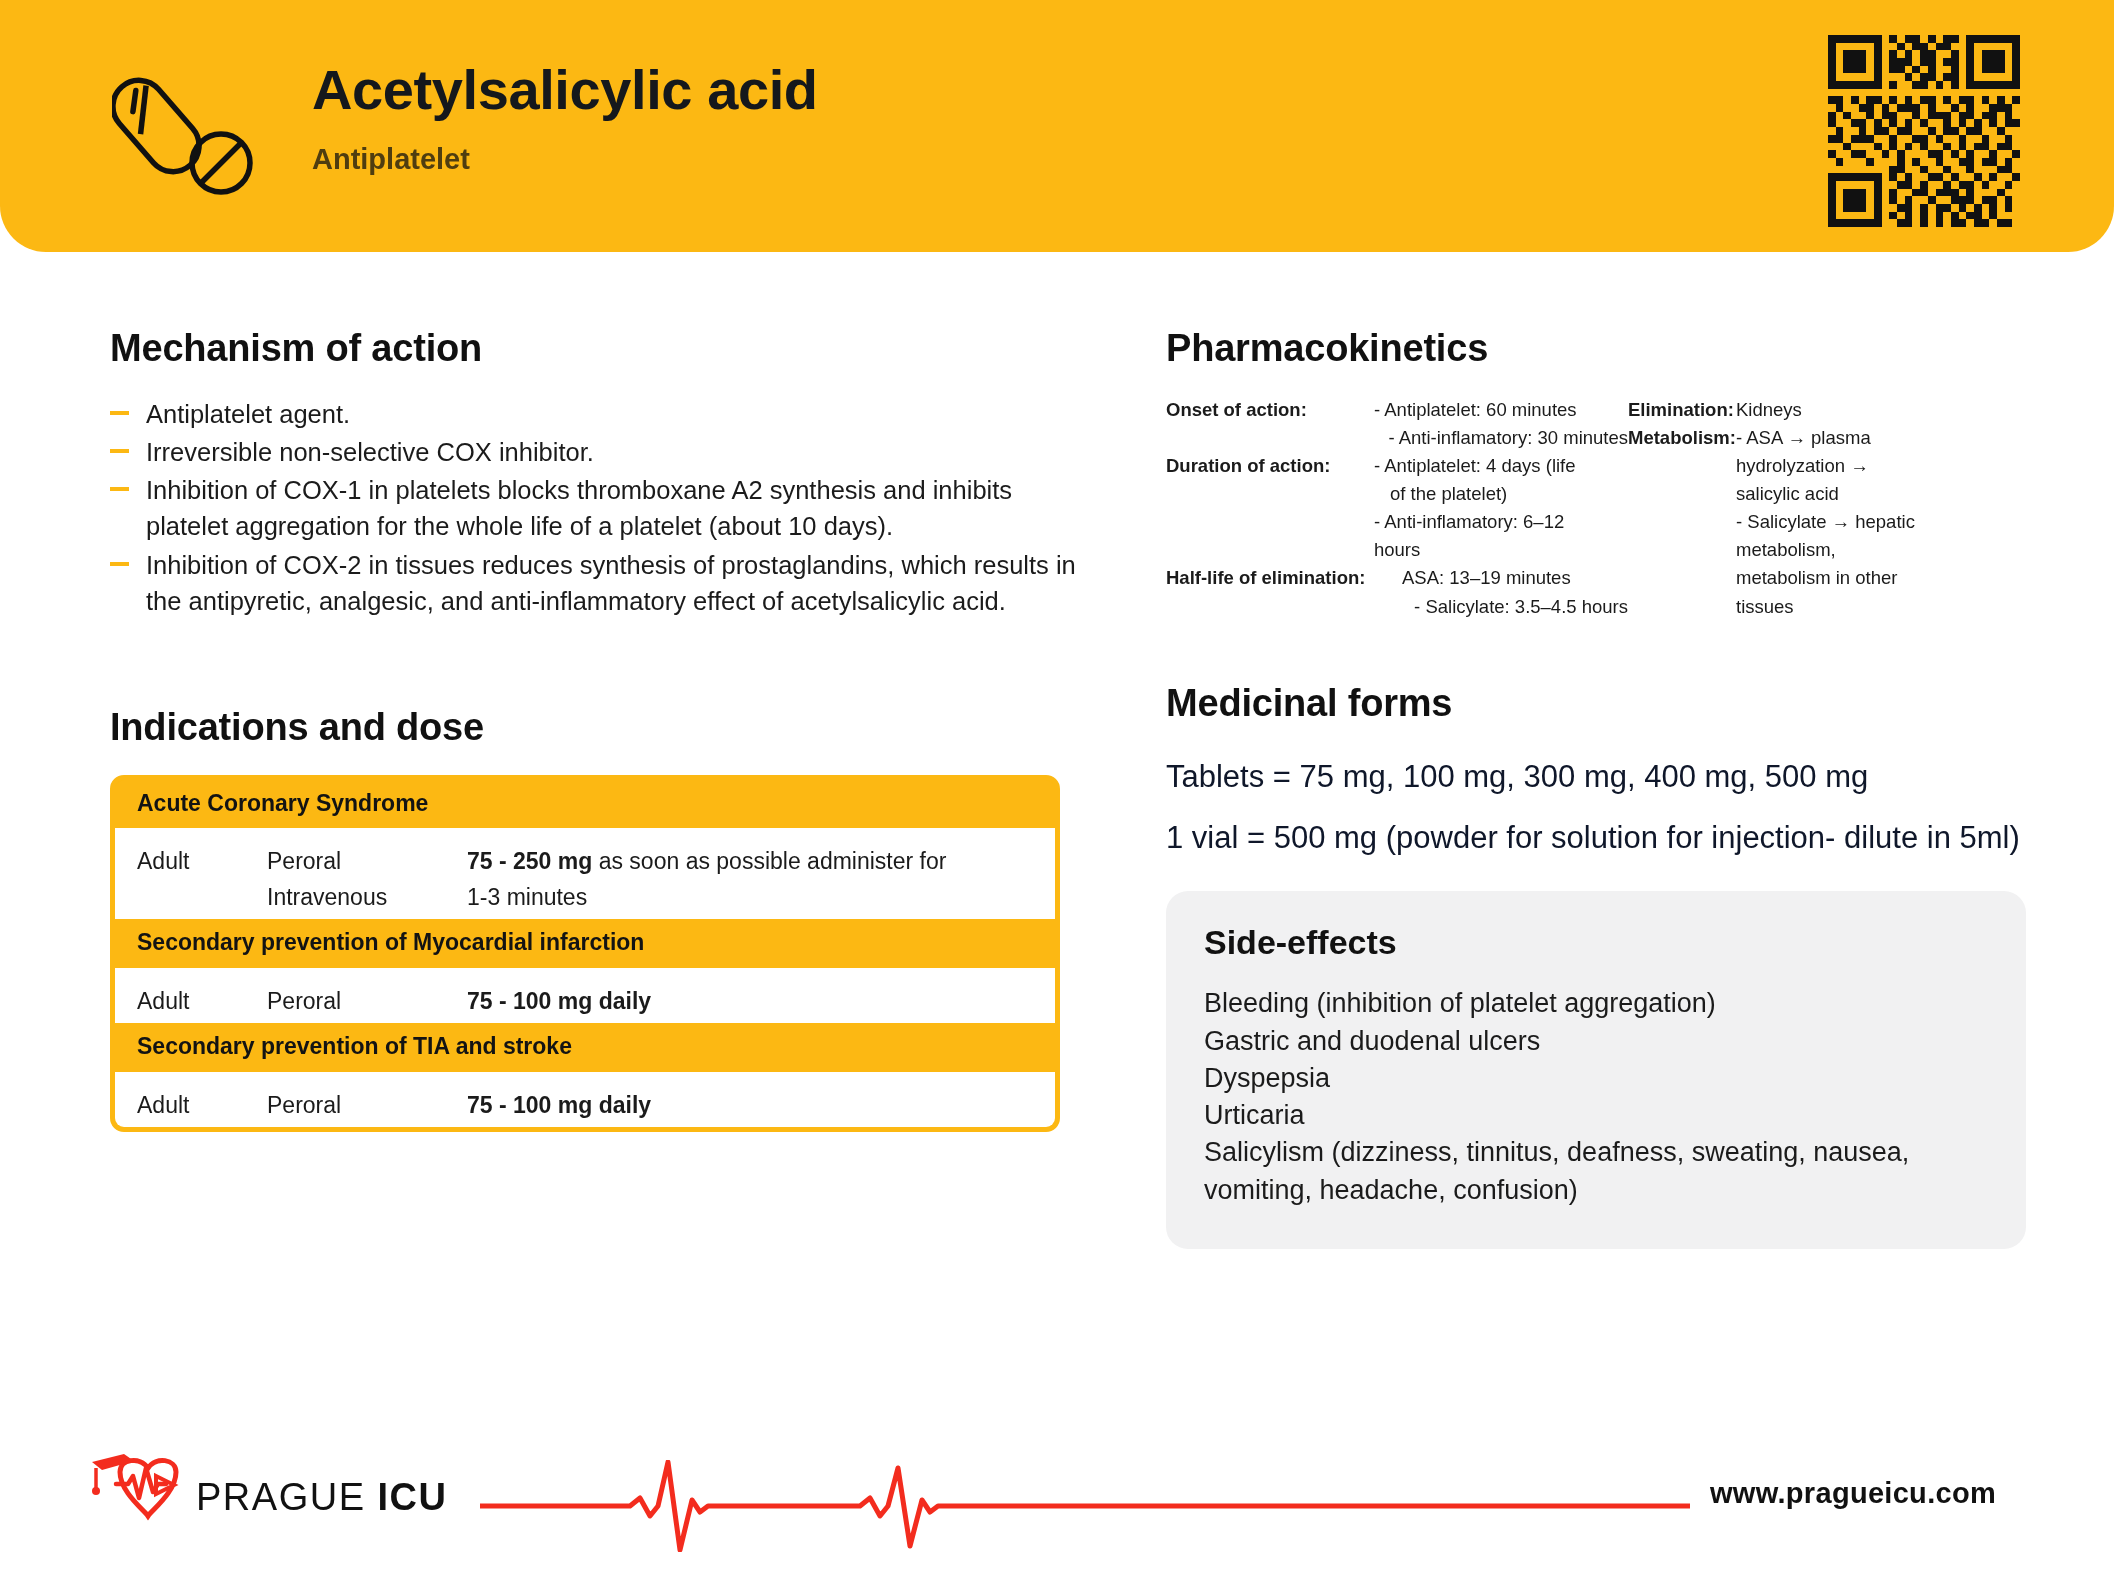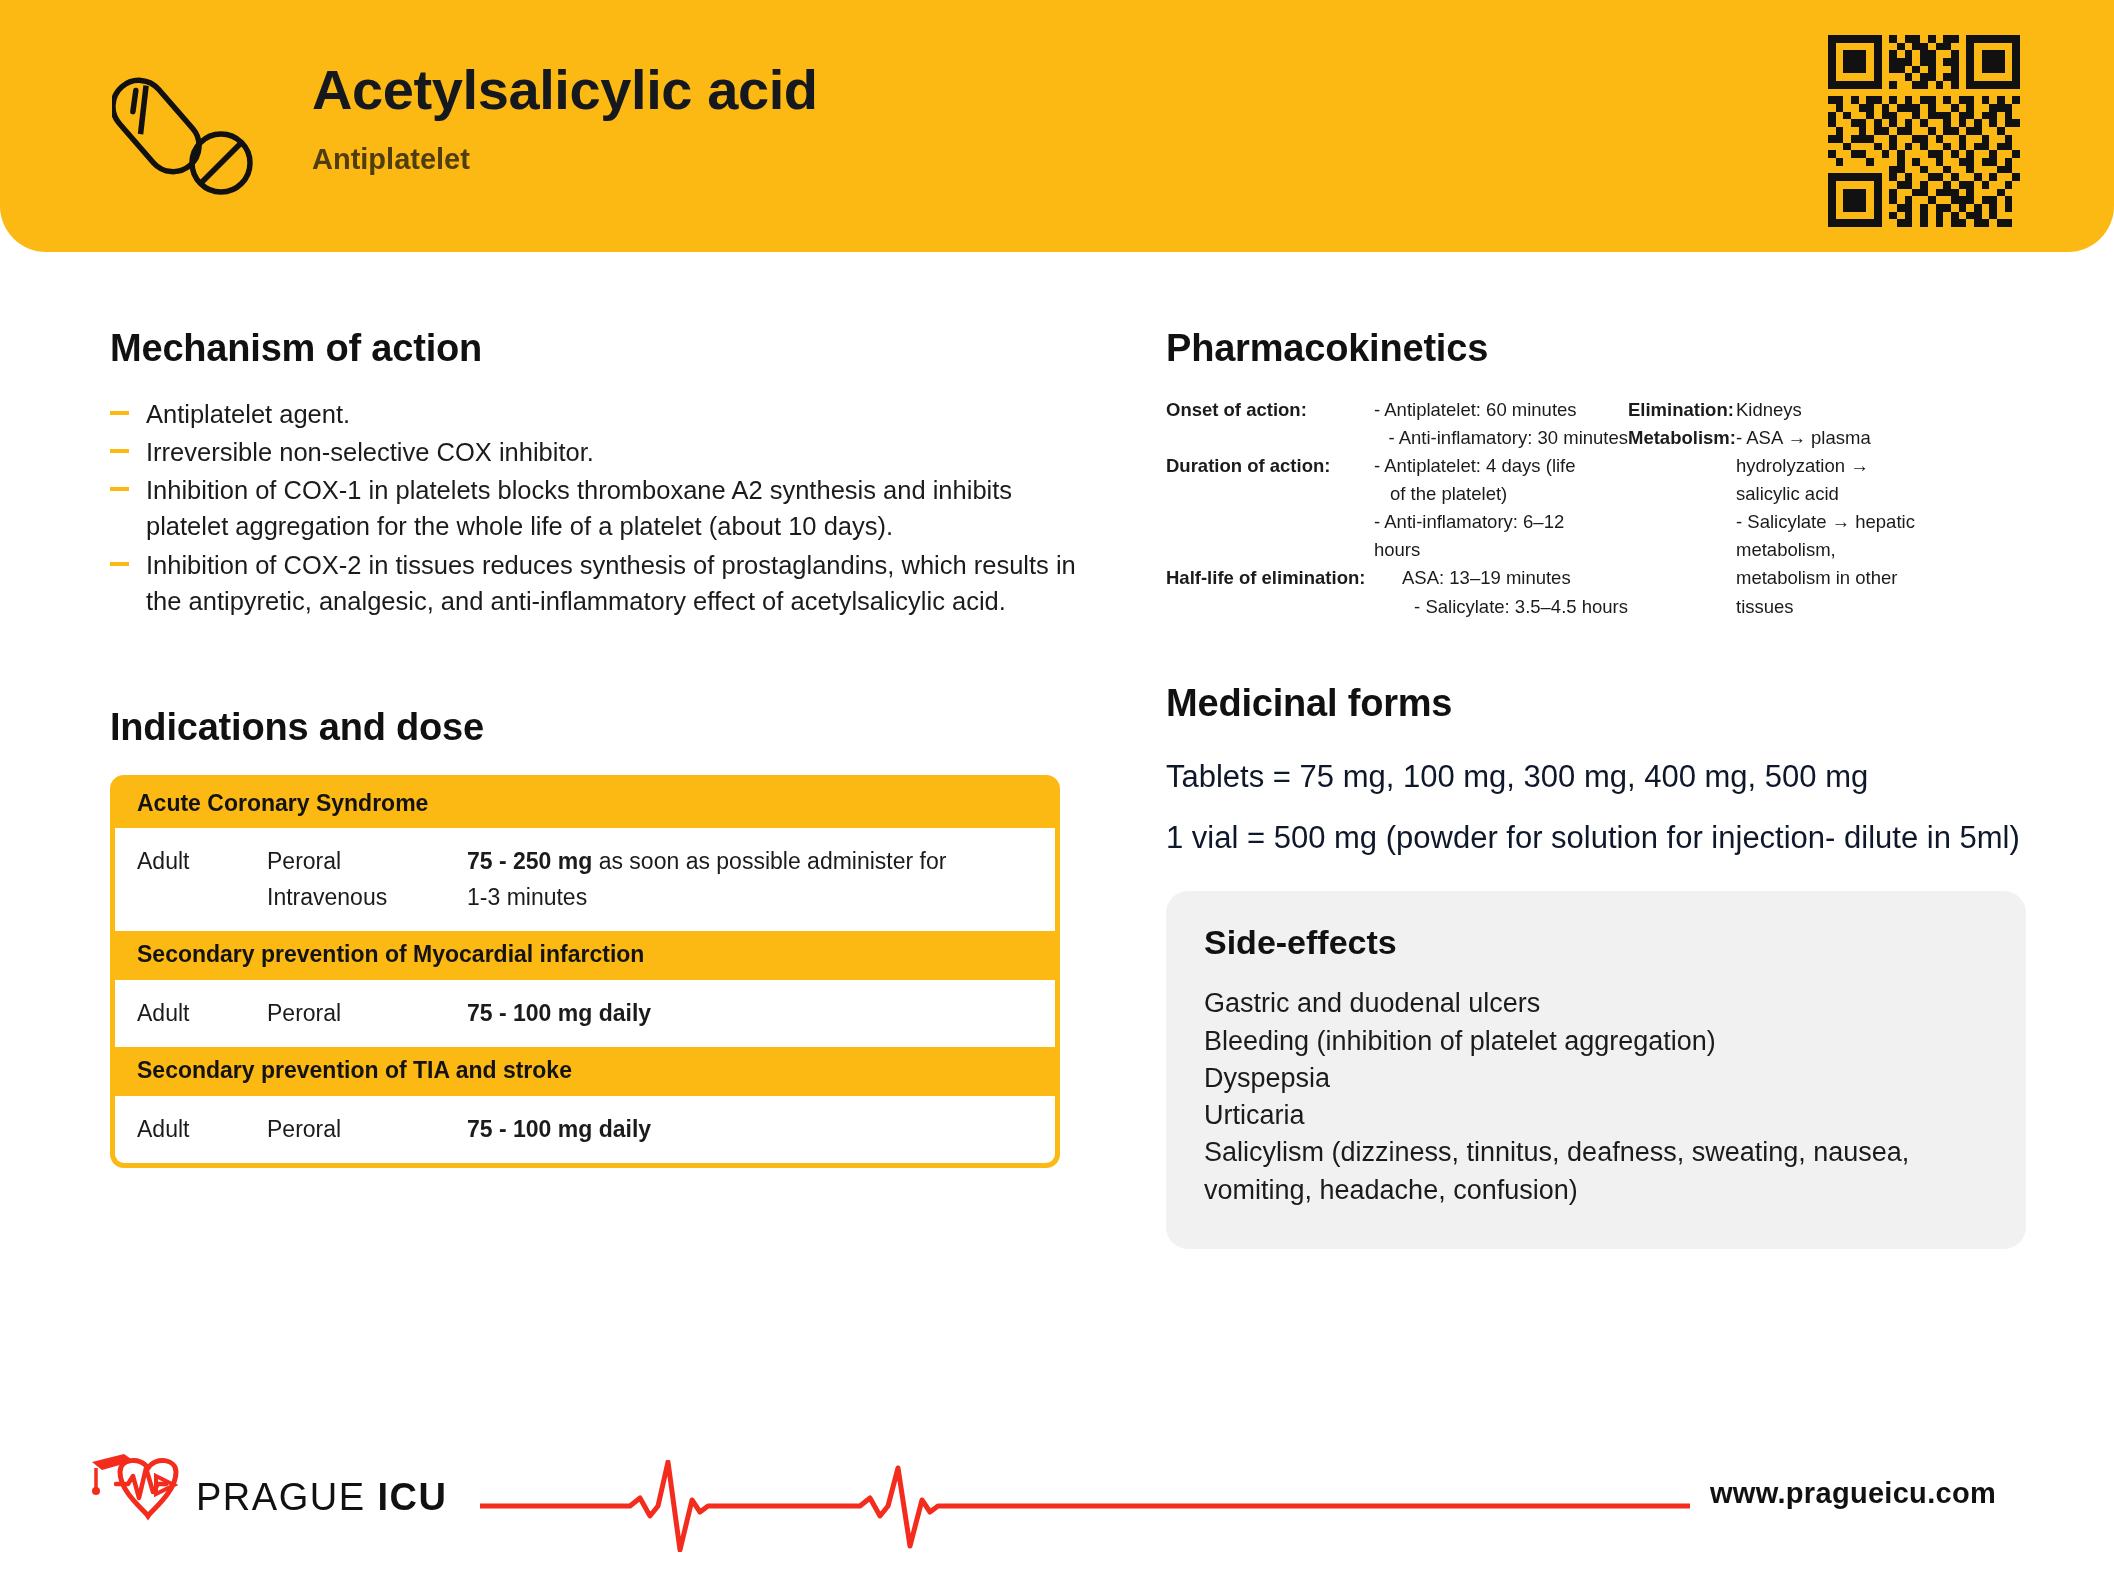--- a/index.html
+++ b/index.html
@@ -56,21 +56,21 @@
     margin-top:24px;width:940px;
     border:5px solid #FCB813;border-radius:14px;
     background:#FCB813;overflow:hidden;
   }
   .dose-head{
     background:#FCB813;color:#131313;
     font-size:23px;font-weight:bold;
     padding:11px 0 12px 22px;line-height:1.1;
   }
   .dose-body{
-    background:#ffffff;display:flex;padding:16px 0 16px 0;justify-content:flex-end;
+    background:#ffffff;display:flex;padding:16px 0 4px 0;justify-content:flex-end;
   }
   .dose-body .c1{width:130px;padding-left:22px;font-size:23px;color:#1b1b1b;line-height:1.55;}
   .dose-body .c2{width:200px;font-size:23px;color:#1b1b1b;line-height:1.55;}
   .dose-body .c3{flex:1;padding-right:16px;font-size:23px;color:#1b1b1b;line-height:1.55;}
   .dose-body .c3 b{font-weight:bold;}
 
   
   .pk{display:flex;gap:0px;margin-top:6px;align-items:center;}
   .pk-col{font-size:18.5px;line-height:1.52;color:#1b1b1b;}
   .pk-col.left{width:462px;}
@@ -411,22 +411,22 @@
 
   <div class="medforms">
     <h2 class="section" style="margin-bottom:30px">Medicinal forms</h2>
     <p>Tablets = 75 mg, 100 mg, 300 mg, 400 mg, 500 mg</p>
     <p>1 vial = 500 mg (powder for solution for injection- dilute in 5ml)</p>
   </div>
 
   <div class="side-effects">
     <h3>Side-effects</h3>
     <ul>
+      <li>Bleeding (inhibition of platelet aggregation)</li>
       <li>Gastric and duodenal ulcers</li>
-      <li>Bleeding (inhibition of platelet aggregation)</li>
       <li>Dyspepsia</li>
       <li>Urticaria</li>
       <li>Salicylism (dizziness, tinnitus, deafness, sweating, nausea, vomiting, headache, confusion)</li>
     </ul>
   </div>
 </div>
 
 <div class="footer">
 
   <svg class="logo-mark" viewBox="0 0 125 100">

